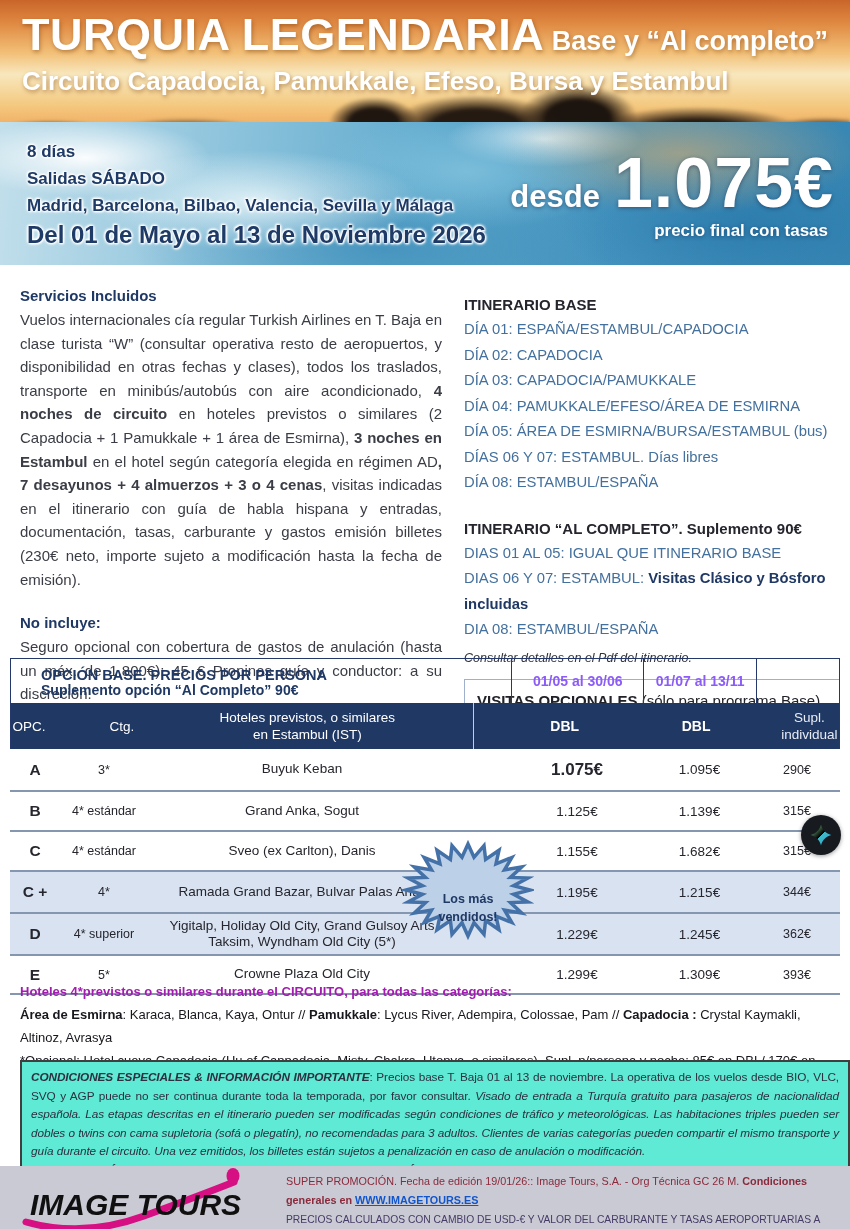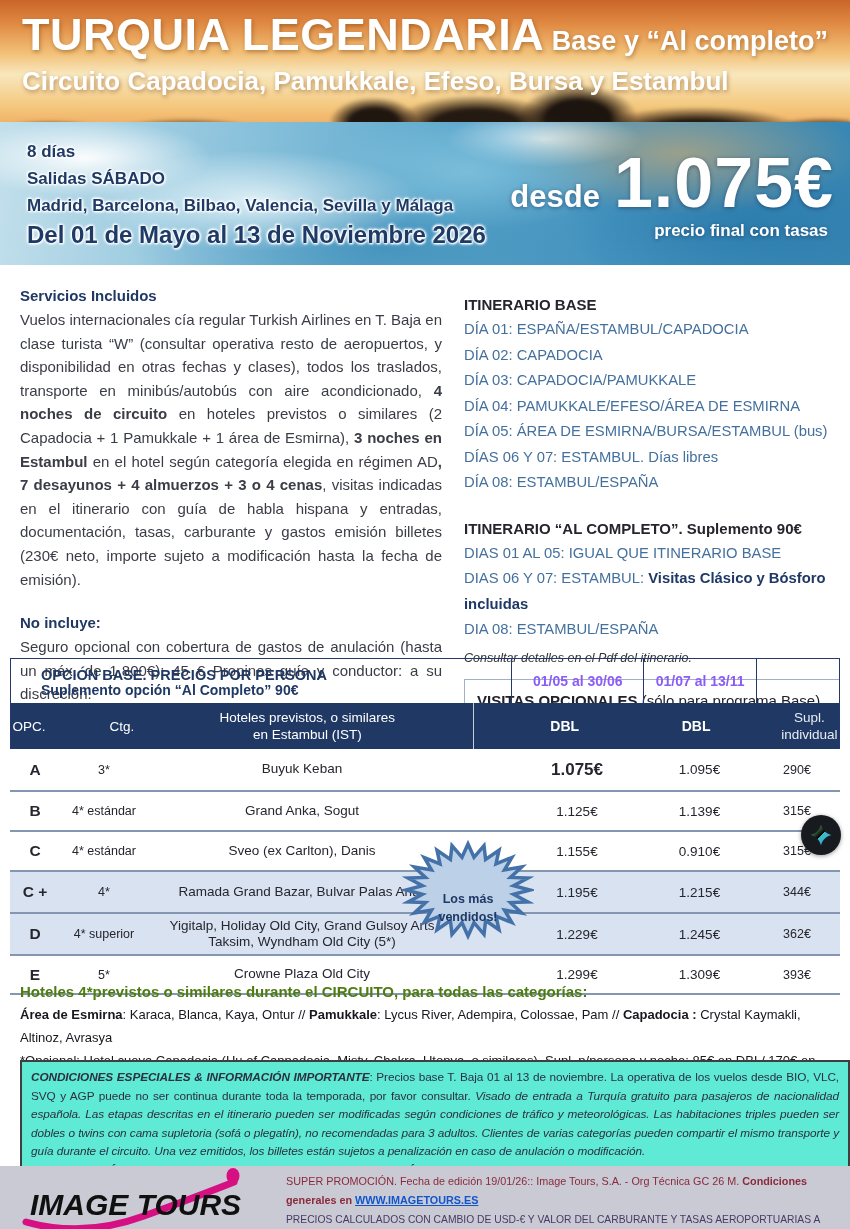--- a/index.html
+++ b/index.html
@@ -97,21 +97,21 @@
   .badge{position:absolute;left:402px;top:840px;width:132px;height:100px;}
   .badge svg{position:absolute;left:0;top:0;}
   .badge .btxt{position:absolute;left:0;top:30px;width:132px;text-align:center;
         color:#1f3864;font-weight:bold;font-size:12.5px;line-height:18px;white-space:pre-line;margin-top:20px;}
 
   .float-icon{position:absolute;left:801px;top:815px;width:40px;height:40px;border-radius:50%;
         background:#171b20;box-shadow:0 1px 4px rgba(0,0,0,.4);display:flex;align-items:center;justify-content:center;cursor:pointer;}
 
   
   .hotels-note{position:absolute;left:20px;top:981px;width:812px;}
-  .hotels-note .hn1{color:#4d7c0f;font-weight:bold;font-size:15px;line-height:22px;}
+  .hotels-note .hn1{color:#a21caf;font-weight:bold;font-size:13px;line-height:22px;}
   .hotels-note .hn2{color:#17171d;font-size:13px;line-height:23px;}
   .hotels-note .hn3{color:#17171d;font-size:13px;line-height:23px;}
 
   
   .cond-box{position:absolute;left:20px;top:1060px;width:808px;border:2px solid #3f3f3f;
         padding:6px 9px 7px 9px;box-sizing:content-box;background:#5eead4;}
   .cond-box .ctext{font-size:11.8px;line-height:18.6px;text-align:justify;color:#2c3040;letter-spacing:-.1px;}
   .cond-box .clast{font-size:11.8px;line-height:18.6px;color:#2c3040;font-weight:bold;letter-spacing:-.1px;}
 
   
@@ -217,21 +217,21 @@
       <div class="c c3">Grand Anka, Sogut</div>
       <div class="c c4">1.125€</div>
       <div class="c c5">1.139€</div>
       <div class="c c6">315€</div>
     </div>
     <div class="t-row rowC">
       <div class="c c1">C</div>
       <div class="c c2">4* estándar</div>
       <div class="c c3">Sveo (ex Carlton), Danis</div>
       <div class="c c4">1.155€</div>
-      <div class="c c5">0.910€</div>
+      <div class="c c5">1.682€</div>
       <div class="c c6">315€</div>
     </div>
     <div class="t-row rowCp hl">
       <div class="c c1">C +</div>
       <div class="c c2">4*</div>
       <div class="c c3">Ramada Grand Bazar,  Bulvar Palas Antik</div>
       <div class="c c4">1.195€</div>
       <div class="c c5">1.215€</div>
       <div class="c c6">344€</div>
     </div>

